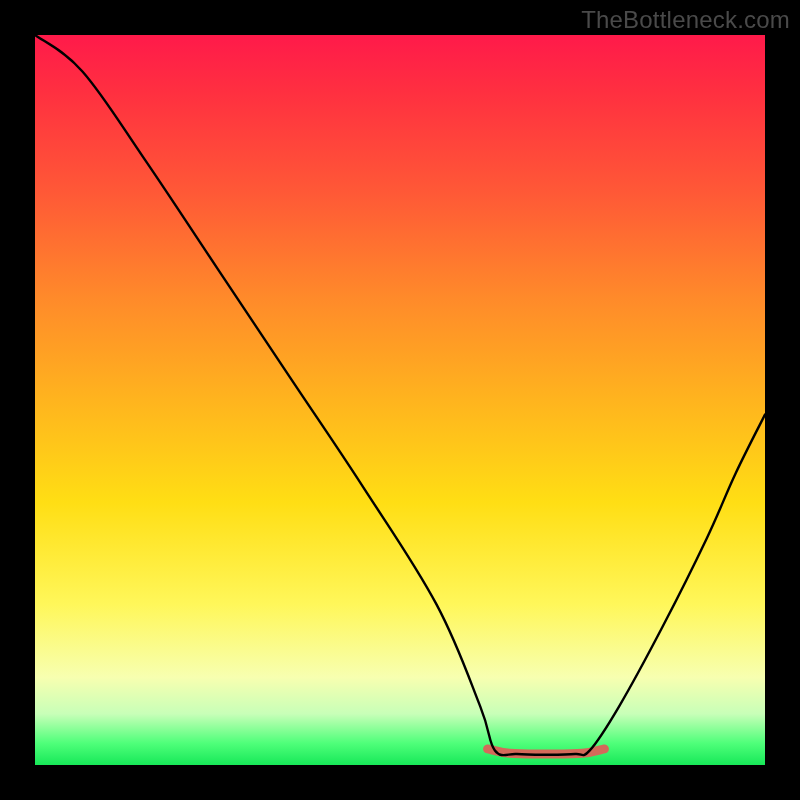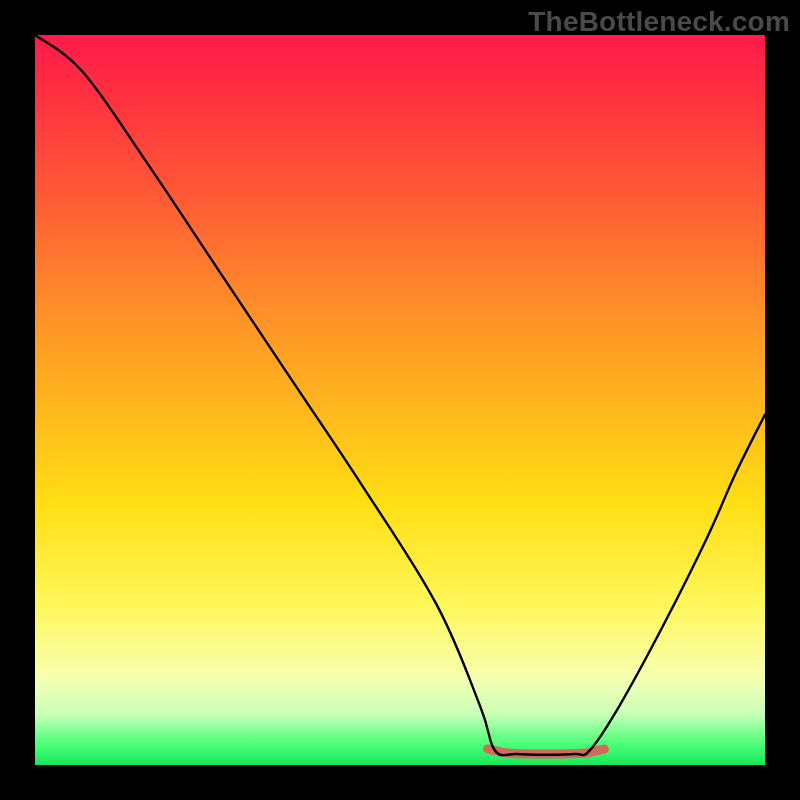--- a/index.html
+++ b/index.html
@@ -15,22 +15,22 @@
     position: relative;
     width: 800px;
     height: 800px;
     background: #000;
   }
   .watermark {
     position: absolute;
     top: 6px;
     right: 10px;
     color: #4a4a4a;
-    font-size: 28px;
-    font-weight: 700;
+    font-size: 24px;
+    font-weight: 400;
     letter-spacing: 0.2px;
     z-index: 10;
   }
   .plot-area {
     position: absolute;
     left: 35px;
     top: 35px;
     width: 730px;
     height: 730px;
     overflow: hidden;

